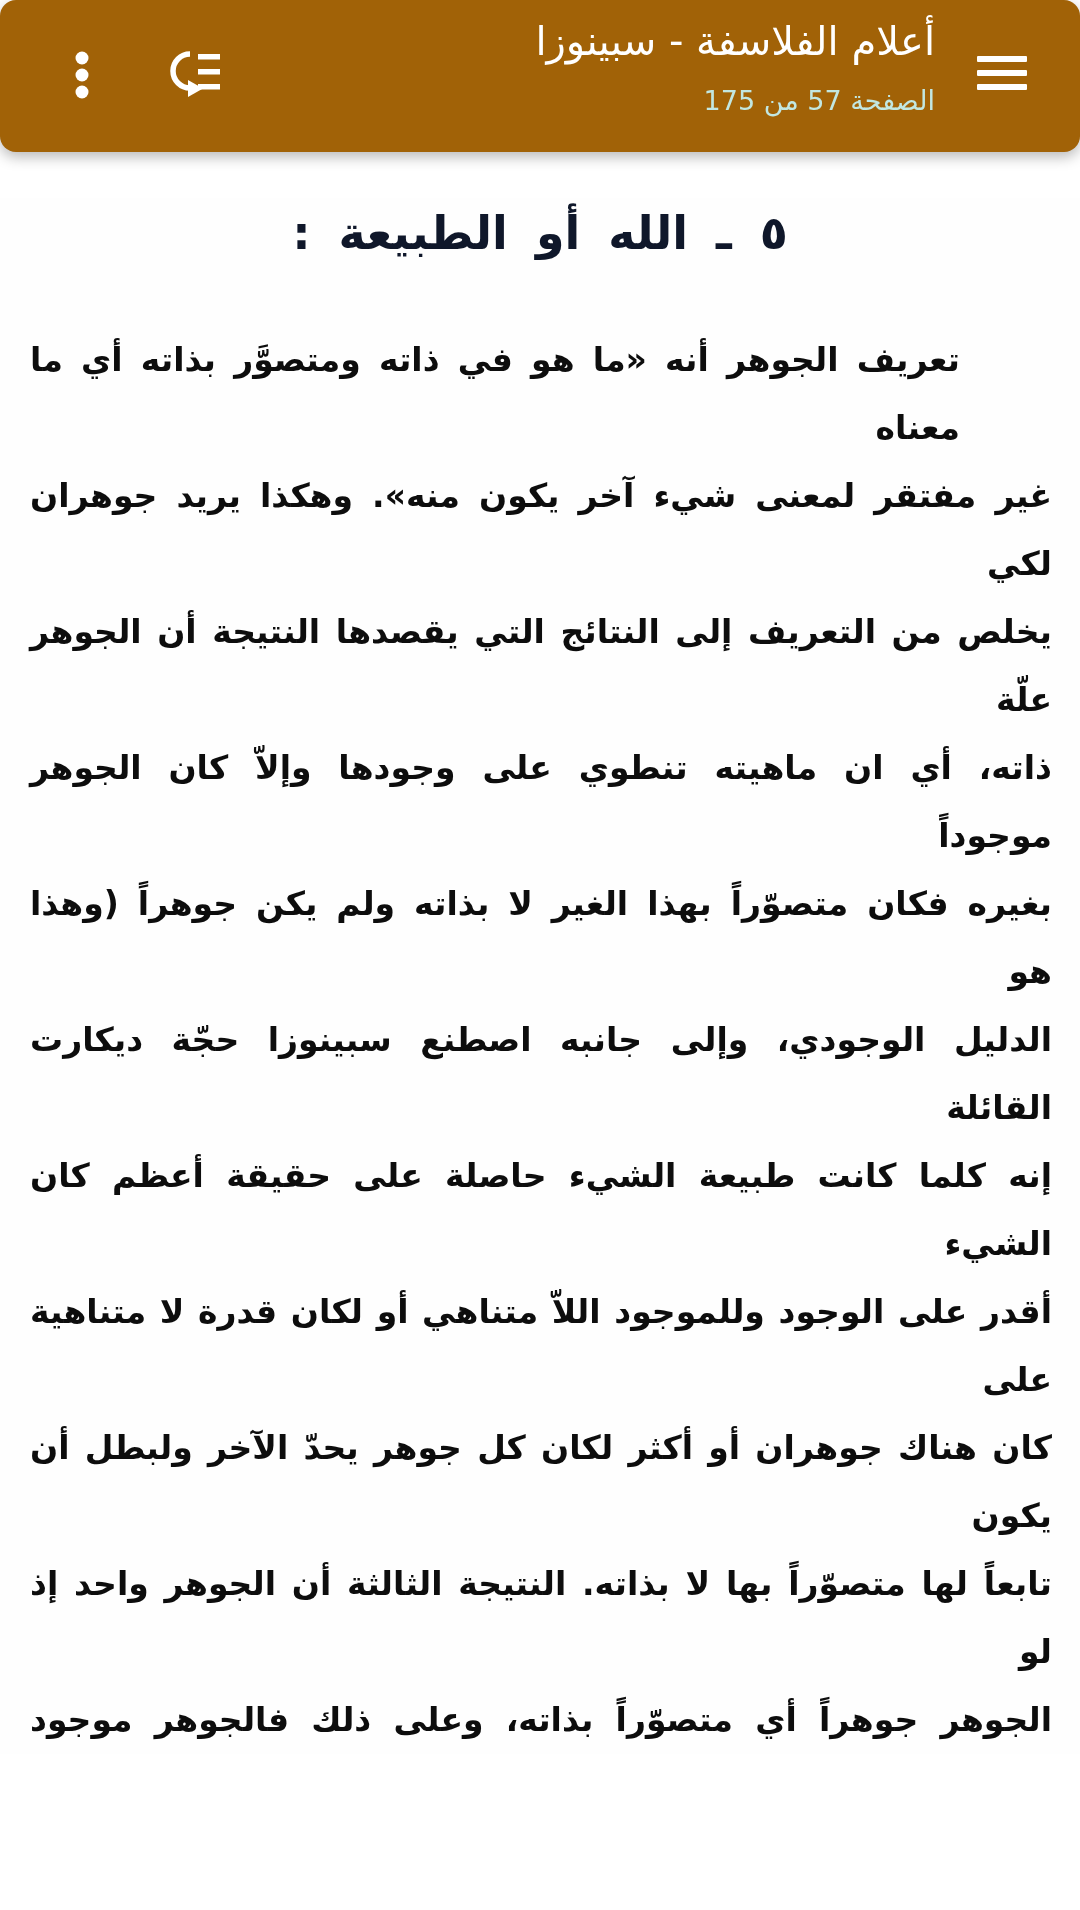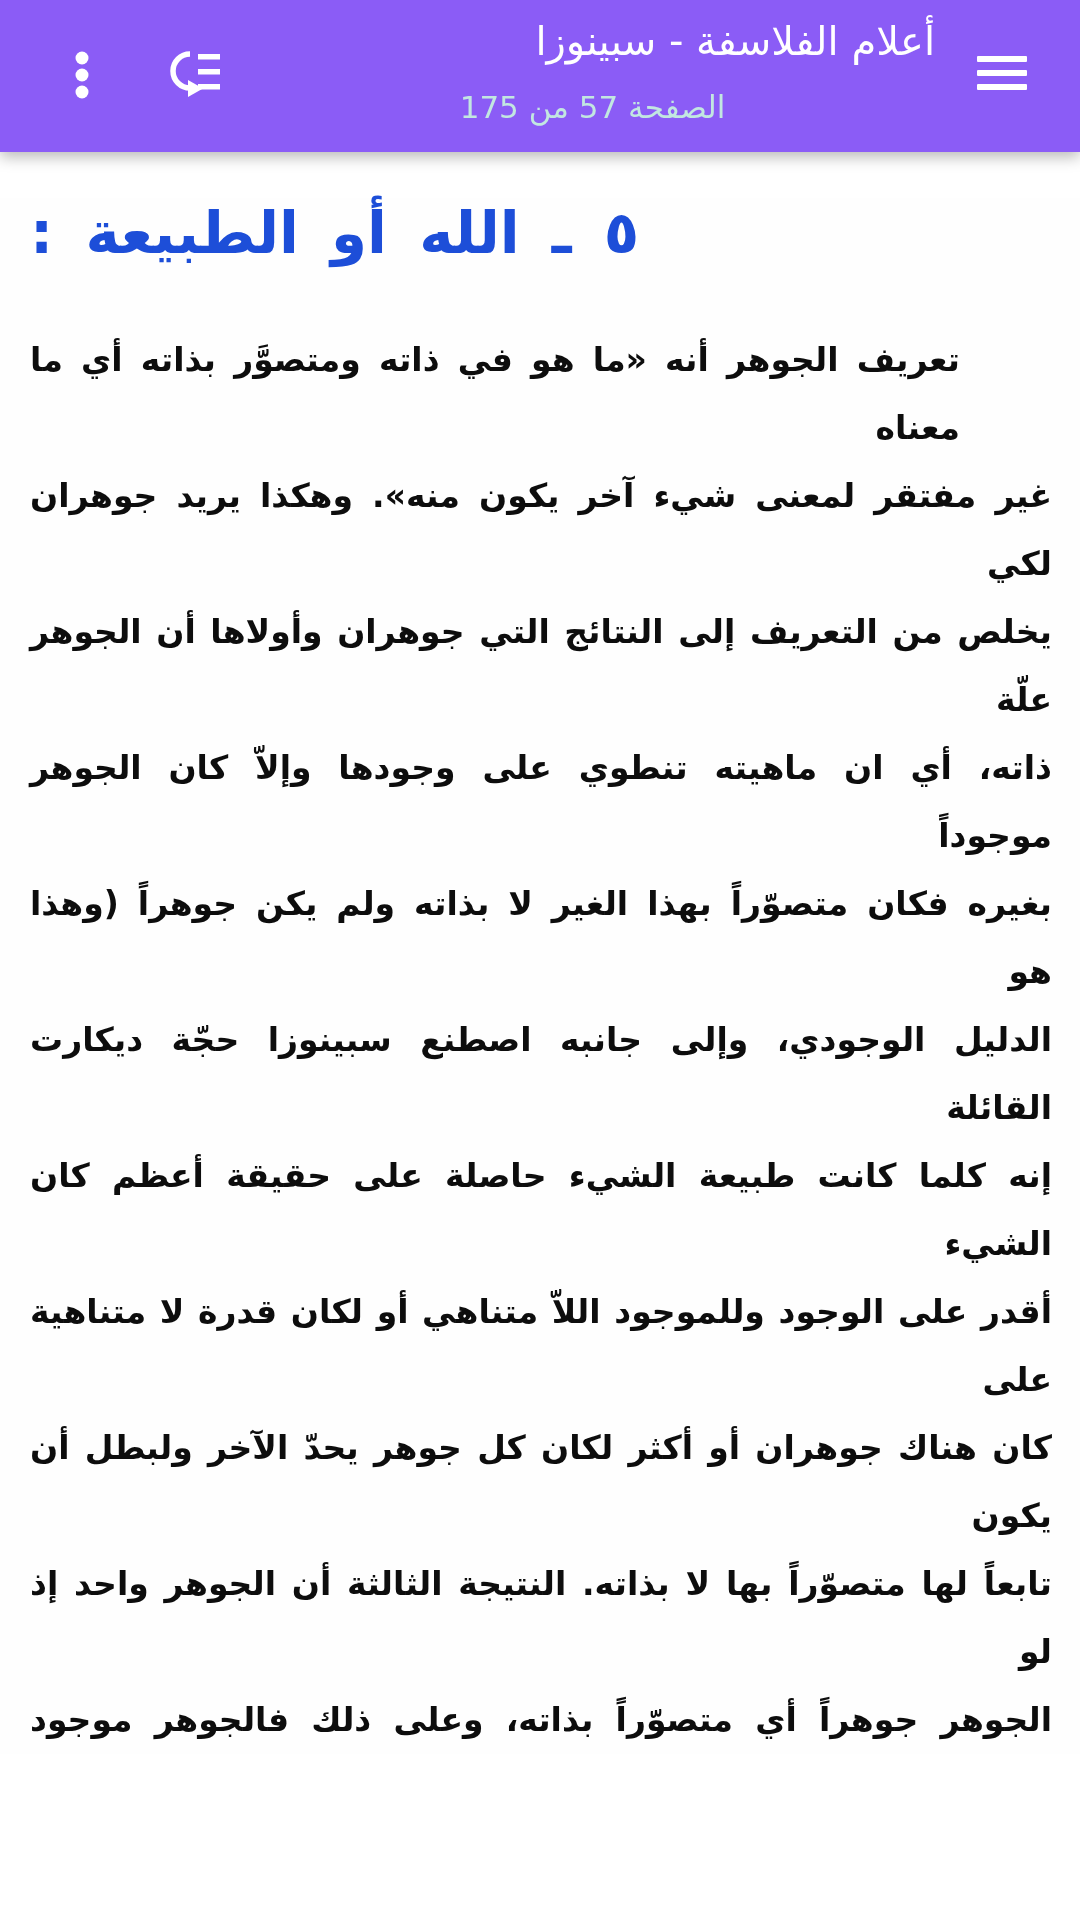--- a/index.html
+++ b/index.html
@@ -9,59 +9,60 @@
     background: #ffffff;
     font-family: "DejaVu Sans", sans-serif;
     position: relative;
     overflow: hidden;
   }
 
   
   .app-bar {
     position: relative;
     width: 100%; height: 152px;
-    background: #8b5cf6;
+    background: #a16207;
     box-shadow: 0 5px 14px rgba(0,0,0,0.28);
     z-index: 5;
+    border-radius: 16px;
   }
   .menu-button {
     position: absolute; top: 56px; right: 53px;
     width: 50px; height: 34px;
     display: flex; flex-direction: column; justify-content: space-between;
     cursor: pointer;
   }
   .menu-button .bar { width: 100%; height: 6px; background: #ffffff; border-radius: 1px; }
 
   .titles {
     position: absolute; top: 14px; right: 145px; left: 250px;
     direction: rtl; text-align: right;
   }
   .app-title {
     color: #ffffff; font-size: 40px; line-height: 54px;
     white-space: nowrap; font-weight: 400;
   }
   .page-indicator {
-    color: #c2e7e1; font-size: 31px; line-height: 34px; margin-top: 22px; text-align: center;
+    color: #c2e7e1; font-size: 27px; line-height: 34px; margin-top: 16px;
   }
 
   .reading-mode-button {
     position: absolute; top: 48px; left: 162px;
     width: 60px; height: 52px; cursor: pointer;
   }
   .overflow-button {
     position: absolute; top: 51px; left: 69px;
     width: 26px; height: 48px; cursor: pointer;
   }
 
   
   .book-page { position: relative; width: 100%; background: #fefefe; }
   .section-heading {
-    direction: rtl; text-align: left;
+    direction: rtl; text-align: center;
     margin: 46px 30px 0 30px;
-    font-size: 58px; font-weight: 700; color: #1d4ed8;
+    font-size: 46px; font-weight: 700; color: #0f172a;
     word-spacing: 12px; line-height: 70px;
   }
   .para {
     direction: rtl;
     margin: 58px 28px 0 30px;
     color: #0d0d0d; font-weight: 700; font-size: 33px;
   }
   .text-line {
     line-height: 68px;
     text-align: justify;
@@ -104,21 +105,21 @@
     </svg>
   </div>
 
 </header>
 
 <main class="book-page">
   <h2 class="section-heading">٥ ـ الله أو الطبيعة :</h2>
   <div class="para">
       <div class="text-line">تعريف الجوهر أنه «ما هو في ذاته ومتصوَّر بذاته أي ما معناه</div>
       <div class="text-line">غير مفتقر لمعنى شيء آخر يكون منه». وهكذا يريد جوهران لكي</div>
-      <div class="text-line">يخلص من التعريف إلى النتائج التي جوهران وأولاها أن الجوهر علّة</div>
+      <div class="text-line">يخلص من التعريف إلى النتائج التي يقصدها النتيجة أن الجوهر علّة</div>
       <div class="text-line">ذاته، أي ان ماهيته تنطوي على وجودها وإلاّ كان الجوهر موجوداً</div>
       <div class="text-line">بغيره فكان متصوّراً بهذا الغير لا بذاته ولم يكن جوهراً (وهذا هو</div>
       <div class="text-line">الدليل الوجودي، وإلى جانبه اصطنع سبينوزا حجّة ديكارت القائلة</div>
       <div class="text-line">إنه كلما كانت طبيعة الشيء حاصلة على حقيقة أعظم كان الشيء</div>
       <div class="text-line">أقدر على الوجود وللموجود اللاّ متناهي أو لكان قدرة لا متناهية على</div>
       <div class="text-line">كان هناك جوهران أو أكثر لكان كل جوهر يحدّ الآخر ولبطل أن يكون</div>
       <div class="text-line">تابعاً لها متصوّراً بها لا بذاته. النتيجة الثالثة أن الجوهر واحد إذ لو</div>
       <div class="text-line">الجوهر جوهراً أي متصوّراً بذاته، وعلى ذلك فالجوهر موجود</div>
     </div>
 

